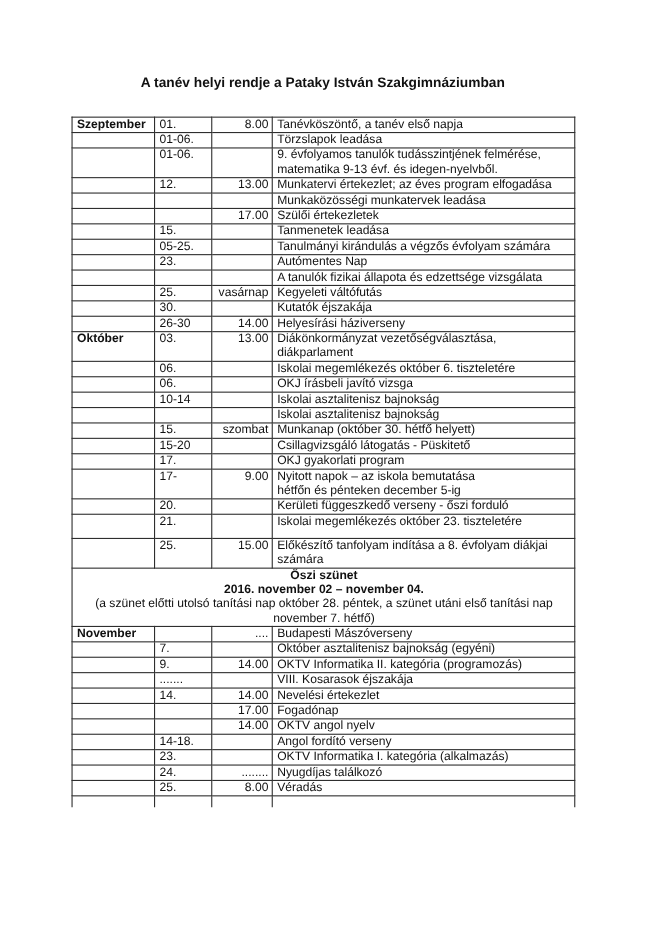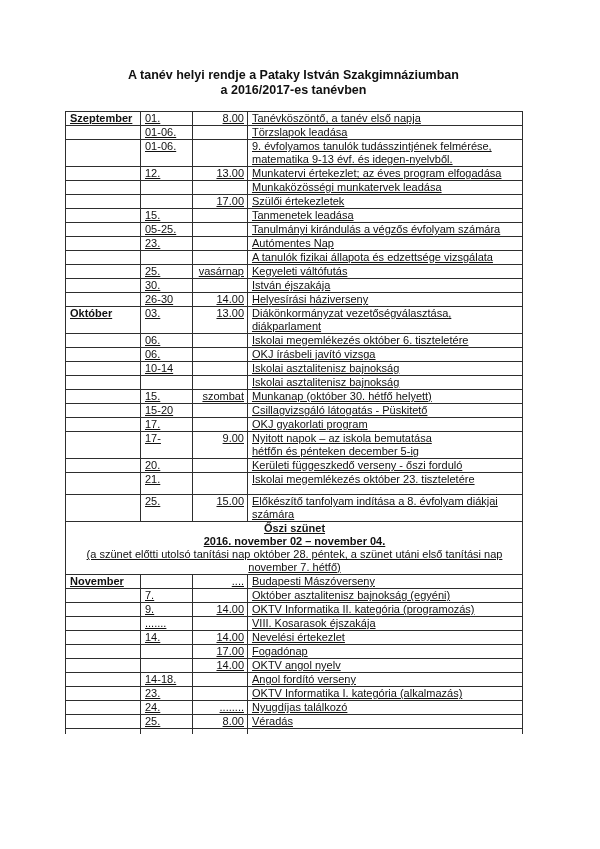--- a/index.html
+++ b/index.html
@@ -16,28 +16,27 @@
     padding-top: 68px;
     width: 457px;
     margin-left: 65px;
     text-align: center;
     font-weight: bold;
     font-size: 12.5px;
     line-height: 15px;
     color: #111;
   }
   table.schedule {
-    margin: 13px 0 0 65px;
+    margin: 23px 0 0 65px;
     width: 457px;
     border-collapse: collapse;
     table-layout: fixed;
     font-size: 11px;
     line-height: 13px;
     color: #111;
-    text-decoration: underline;
   }
   table.schedule td {
     border: 1px solid #2e2e2e;
     vertical-align: top;
     padding: 0 3px 0 4px;
     overflow: hidden;
   }
   td.cell-month { font-weight: bold; padding-left: 4px; }
   td.cell-date  { padding-left: 5px; }
   td.cell-time  { text-align: right; padding-left: 1px; padding-right: 1px; }
@@ -48,21 +47,20 @@
   .break-line-bold   { font-weight: bold; }
   .break-line-normal { font-weight: normal; text-align: center; }
 </style>
 </head>
 <body>
 
 <div class="page">
 
   <div class="title">
     <div>A tanév helyi rendje a Pataky István Szakgimnáziumban</div>
-    <div>a 2016/2017-es tanévben</div>
   </div>
 
   <table class="schedule">
     <colgroup>
       <col style="width:75px">
       <col style="width:52px">
       <col style="width:55px">
       <col style="width:275px">
     </colgroup>
     <tbody>
@@ -130,21 +128,21 @@
         <tr>
           <td class="cell-month"></td>
           <td class="cell-date">25.</td>
           <td class="cell-time">vasárnap</td>
           <td class="cell-event">Kegyeleti váltófutás</td>
         </tr>
         <tr>
           <td class="cell-month"></td>
           <td class="cell-date">30.</td>
           <td class="cell-time"></td>
-          <td class="cell-event">István éjszakája</td>
+          <td class="cell-event">Kutatók éjszakája</td>
         </tr>
         <tr>
           <td class="cell-month"></td>
           <td class="cell-date">26-30</td>
           <td class="cell-time">14.00</td>
           <td class="cell-event">Helyesírási háziverseny</td>
         </tr>
         <tr>
           <td class="cell-month">Október</td>
           <td class="cell-date">03.</td>

